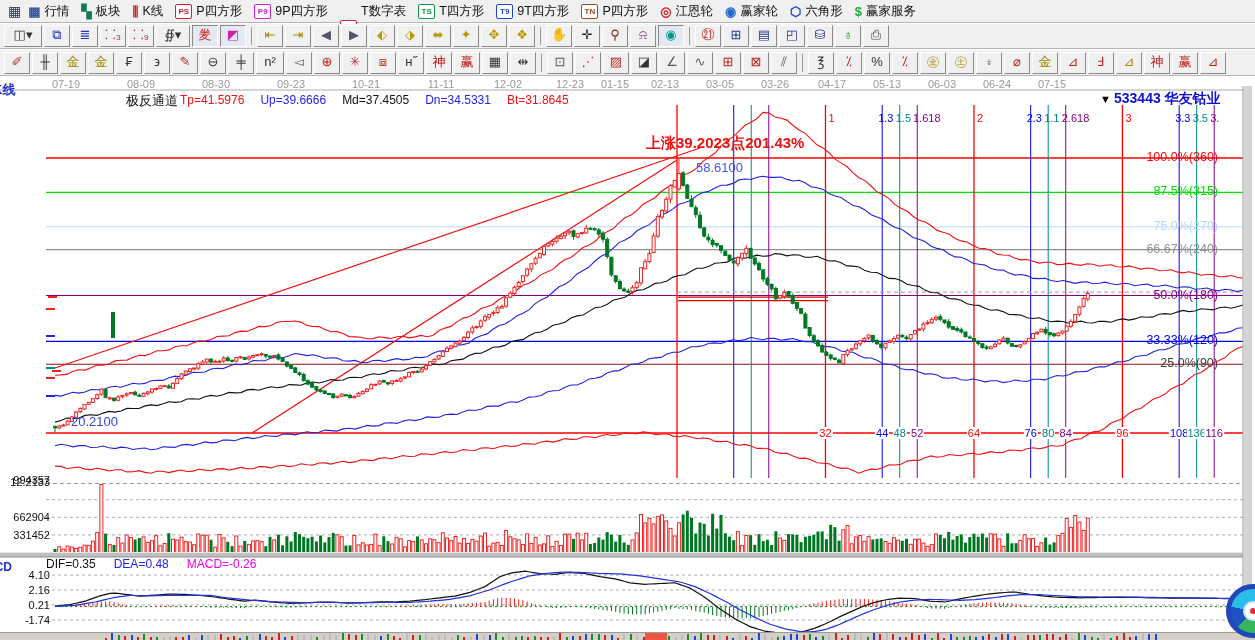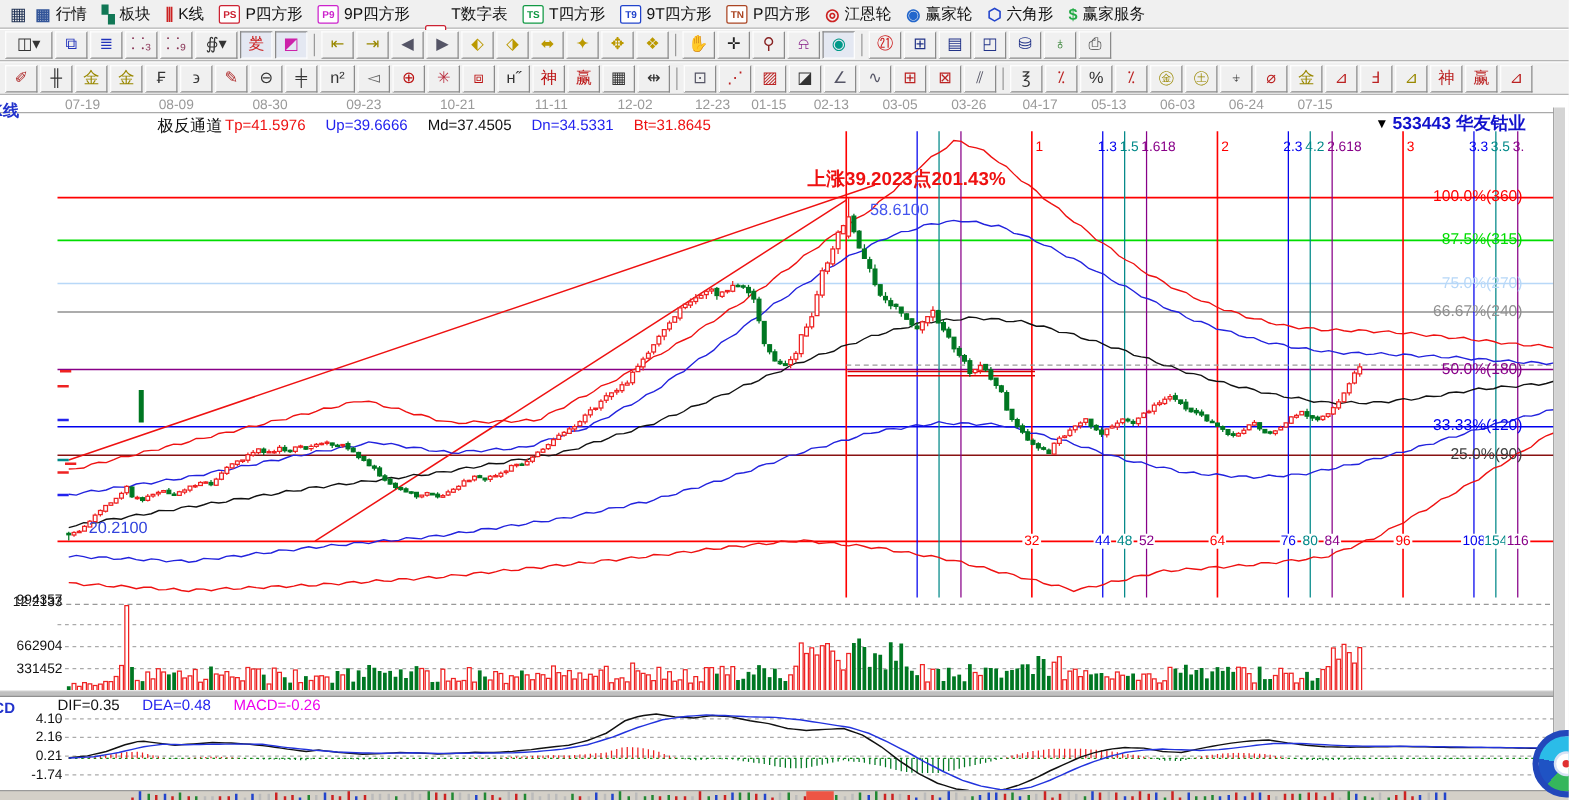--- a/index.html
+++ b/index.html
@@ -1475,24 +1475,24 @@
     <div class="gtop" style="left: 878.199px; top: 112px; color: rgb(0, 0, 238);">1.3</div>
     <div class="gnum" style="left: 899.72px; top: 427px; color: rgb(0, 136, 136);">48</div>
     <div class="gtop" style="left: 895.72px; top: 112px; color: rgb(0, 136, 136);">1.5</div>
     <div class="gnum" style="left: 917.241px; top: 427px; color: rgb(136, 0, 136);">52</div>
     <div class="gtop" style="left: 913px; top: 112px; color: rgb(136, 0, 136);">1.618</div>
     <div class="gnum" style="left: 973.96px; top: 427px; color: rgb(255, 0, 0);">64</div>
     <div class="gtop" style="left: 976.96px; top: 112px; color: rgb(255, 0, 0);">2</div>
     <div class="gnum" style="left: 1030.68px; top: 427px; color: rgb(0, 0, 238);">76</div>
     <div class="gtop" style="left: 1026.68px; top: 112px; color: rgb(0, 0, 238);">2.3</div>
     <div class="gnum" style="left: 1048.2px; top: 427px; color: rgb(0, 136, 136);">80</div>
-    <div class="gtop" style="left: 1044.2px; top: 112px; color: rgb(0, 136, 136);">4.2</div>
+    <div class="gtop" style="left: 1044.2px; top: 112px; color: rgb(0, 136, 136);">1.1</div>
     <div class="gnum" style="left: 1065.72px; top: 427px; color: rgb(136, 0, 136);">84</div>
     <div class="gtop" style="left: 1061.72px; top: 112px; color: rgb(136, 0, 136);">2.618</div>
     <div class="gnum" style="left: 1122.44px; top: 427px; color: rgb(255, 0, 0);">96</div>
     <div class="gtop" style="left: 1125.44px; top: 112px; color: rgb(255, 0, 0);">3</div>
     <div class="gnum" style="left: 1179.16px; top: 427px; color: rgb(0, 0, 238);">108</div>
     <div class="gtop" style="left: 1175.16px; top: 112px; color: rgb(0, 0, 238);">3.3</div>
-    <div class="gnum" style="left: 1196.68px; top: 427px; color: rgb(0, 136, 136);">154</div>
+    <div class="gnum" style="left: 1196.68px; top: 427px; color: rgb(0, 136, 136);">136</div>
     <div class="gtop" style="left: 1192.68px; top: 112px; color: rgb(0, 136, 136);">3.5</div>
     <div class="gnum" style="left: 1214.2px; top: 427px; color: rgb(136, 0, 136);">116</div>
     <div class="gtop" style="left: 1210.2px; top: 112px; color: rgb(136, 0, 136);">3.</div>
   </div>
 
 </body></html>

